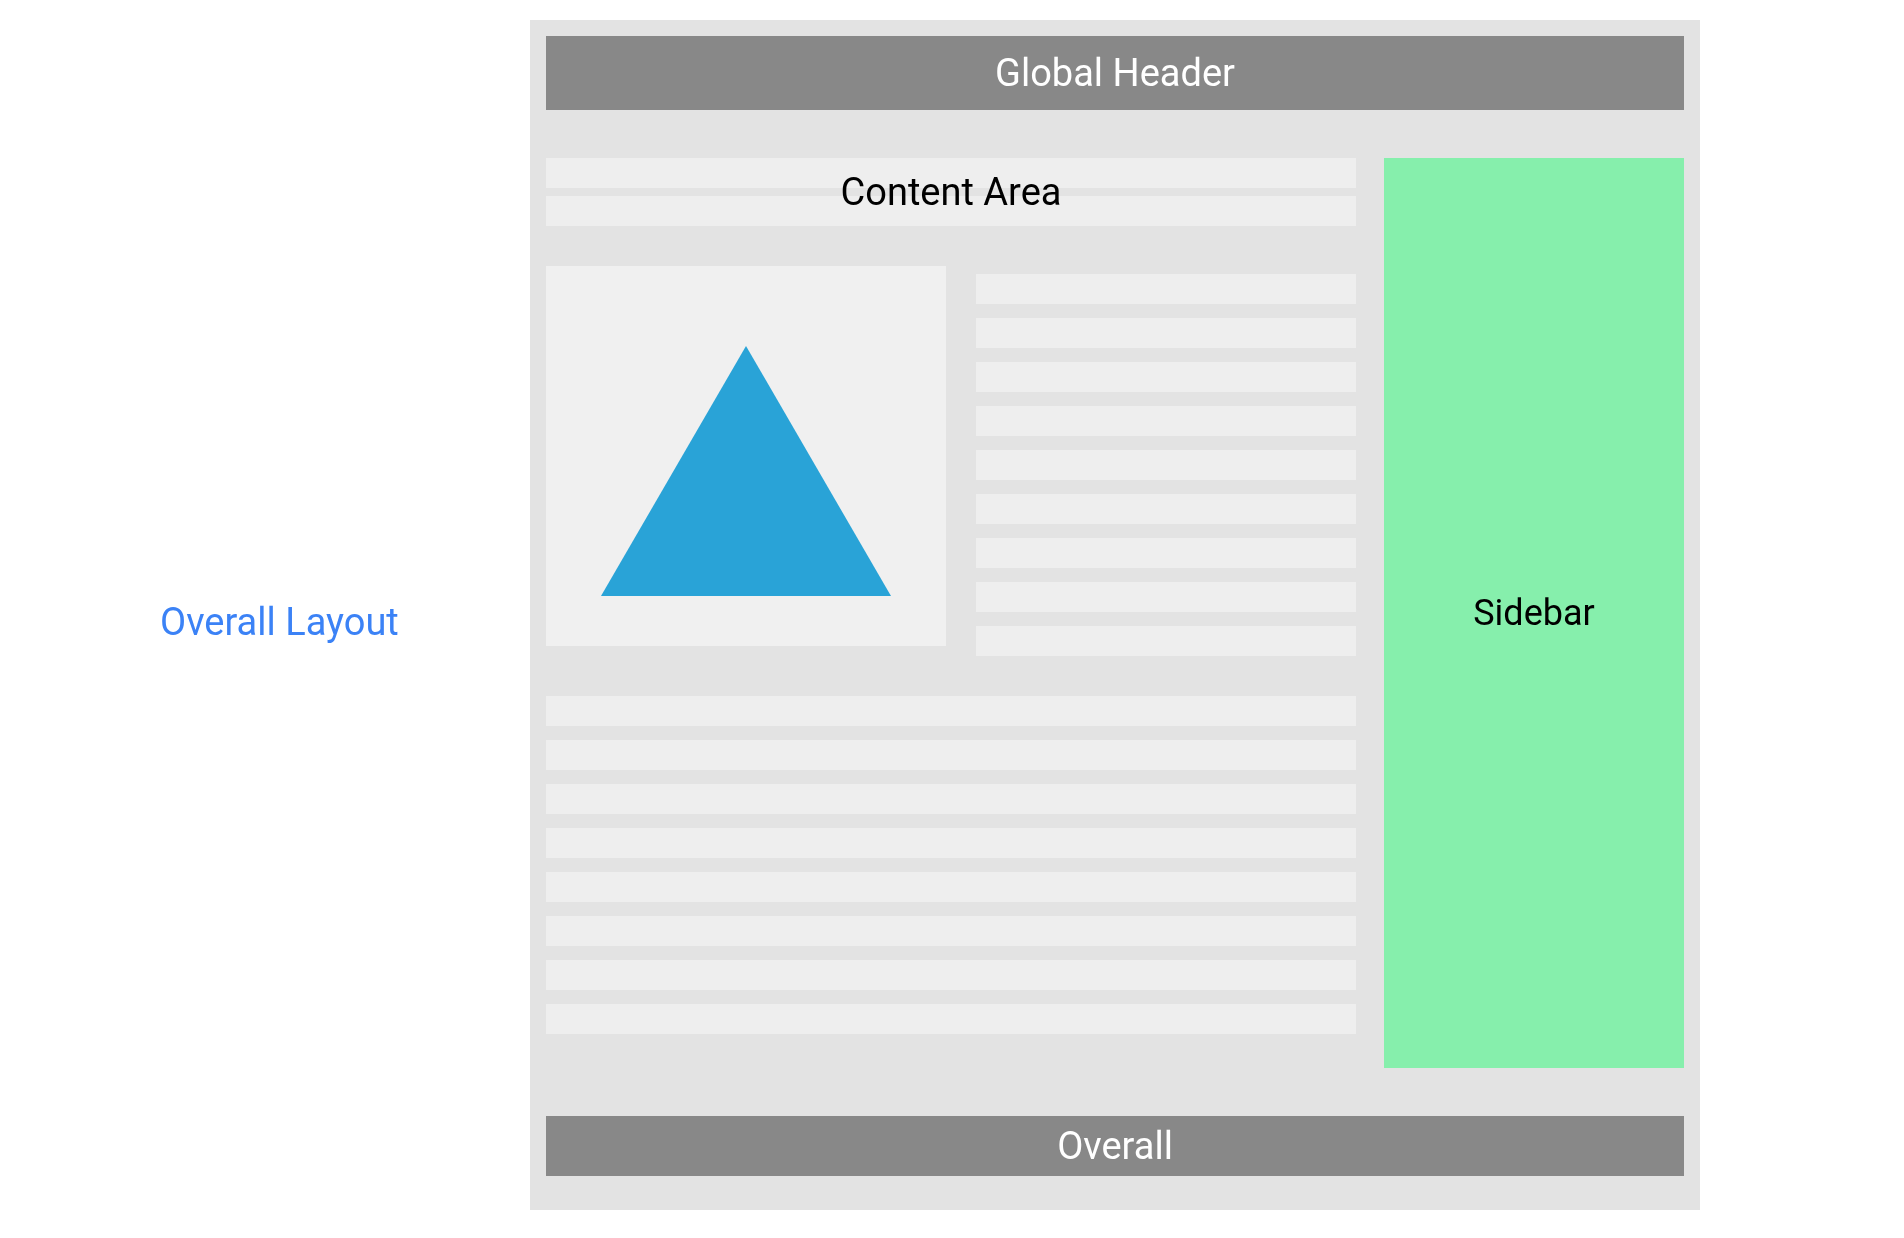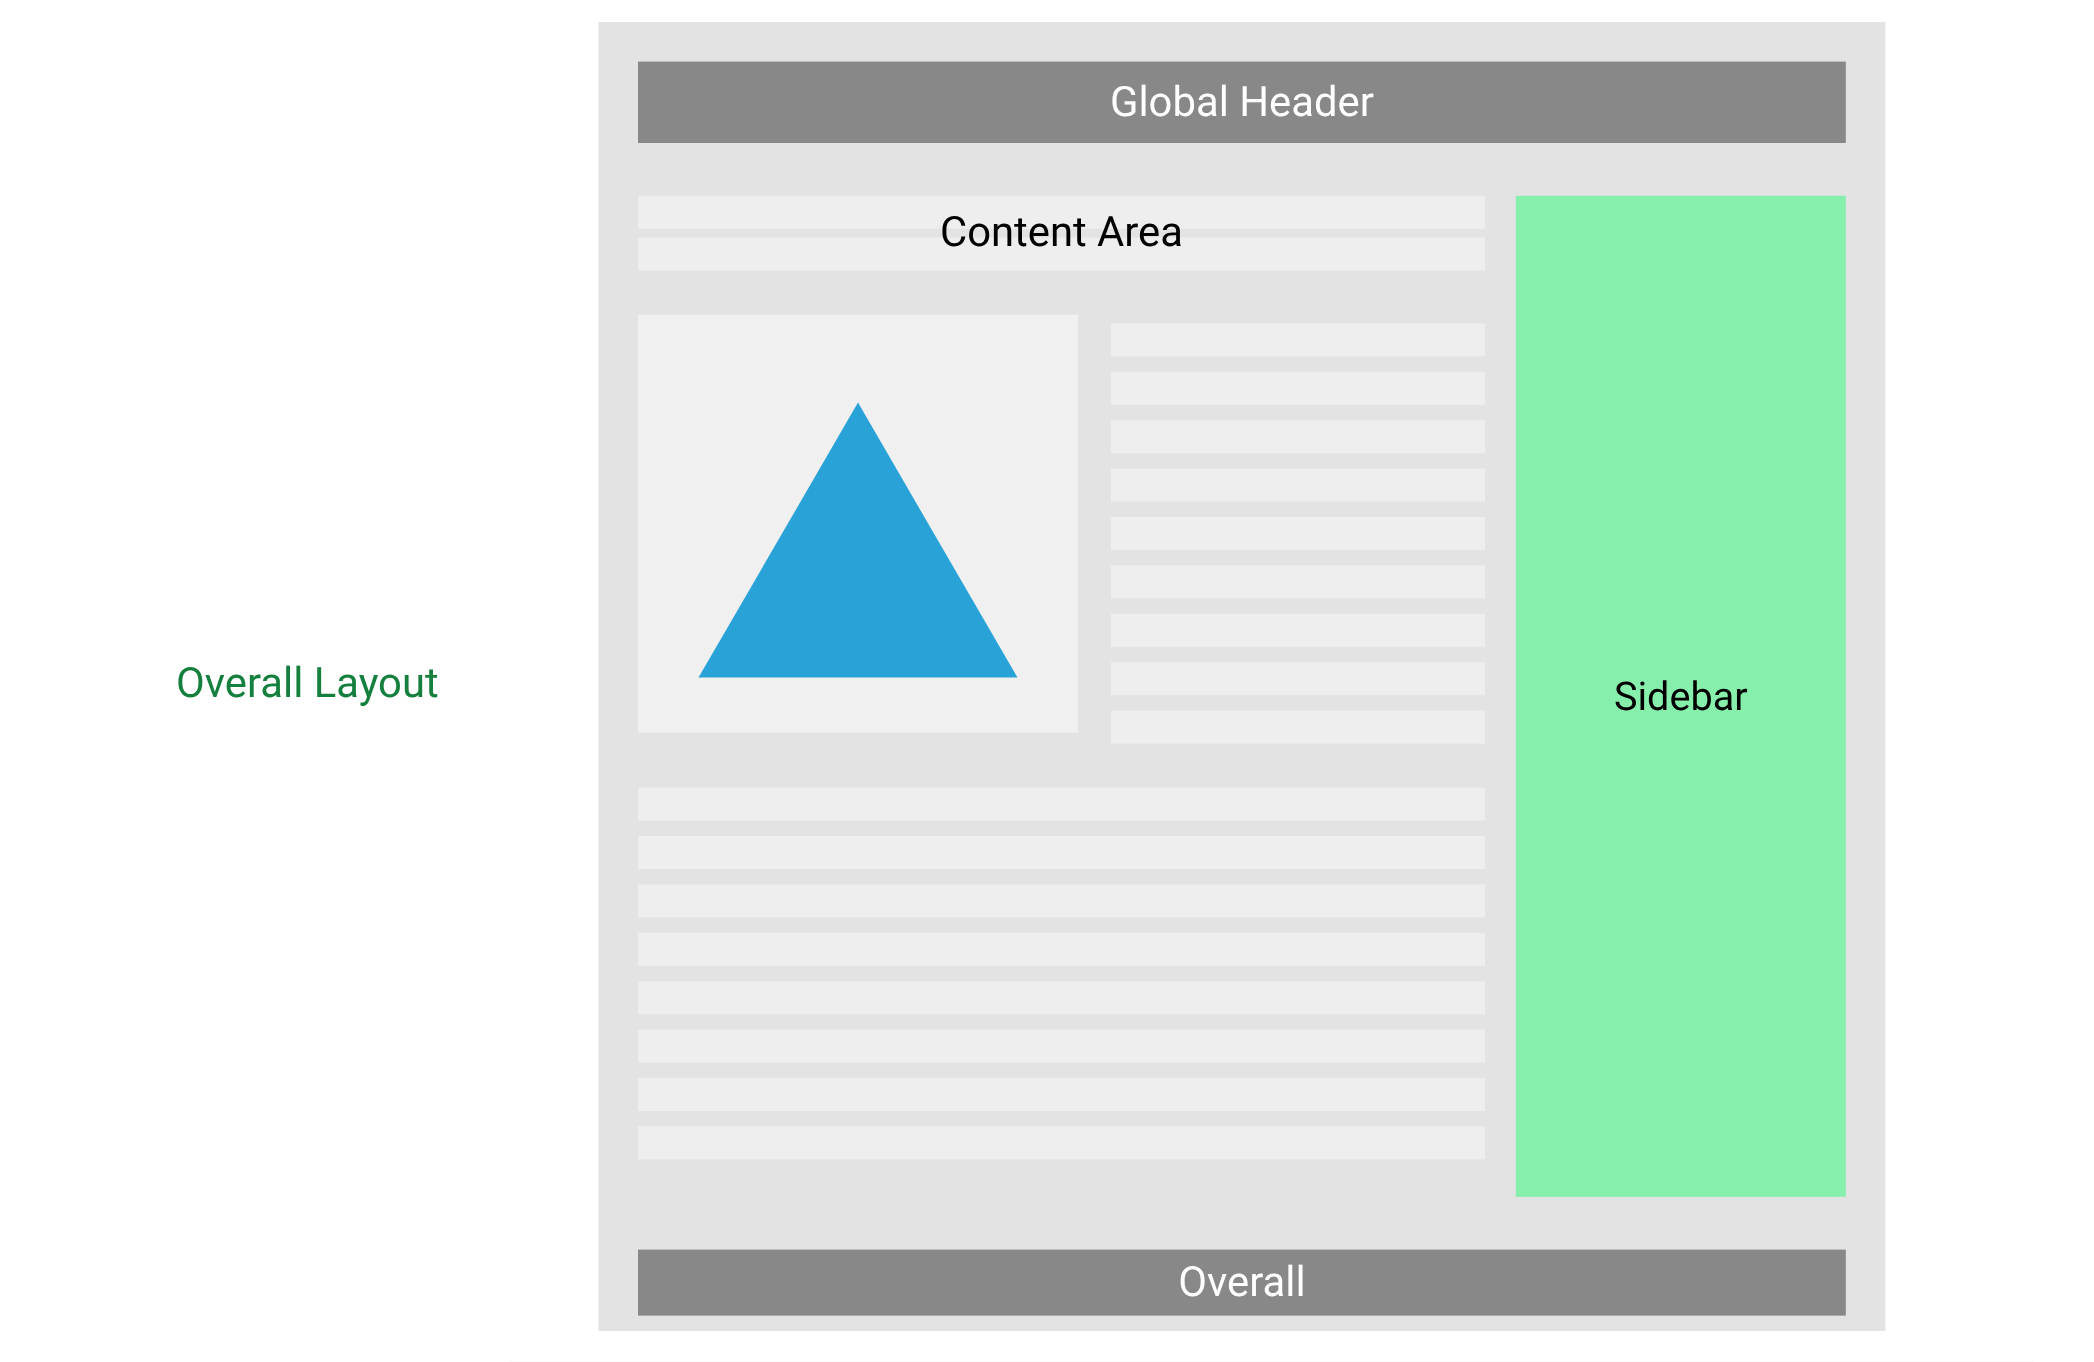--- a/index.html
+++ b/index.html
@@ -12,31 +12,31 @@
       background: #ffffff;
       width: 1904px;
       height: 1238px;
       position: relative;
     }
     .outer-label {
       position: absolute;
       left: 160px;
       top: 600px;
       font-size: 38px;
-      color: #15803d;
+      color: #3b82f6;
       font-weight: 400;
     }
     .wireframe-container {
       position: absolute;
-      left: 544px;
+      left: 530px;
       top: 20px;
       width: 1170px;
       height: 1190px;
       background: #e3e3e3;
-      padding: 36px;
+      padding: 16px;
     }
     .global-header {
       width: 100%;
       height: 74px;
       background: #888888;
       color: #ffffff;
       font-size: 38px;
       display: flex;
       align-items: center;
       justify-content: center;

